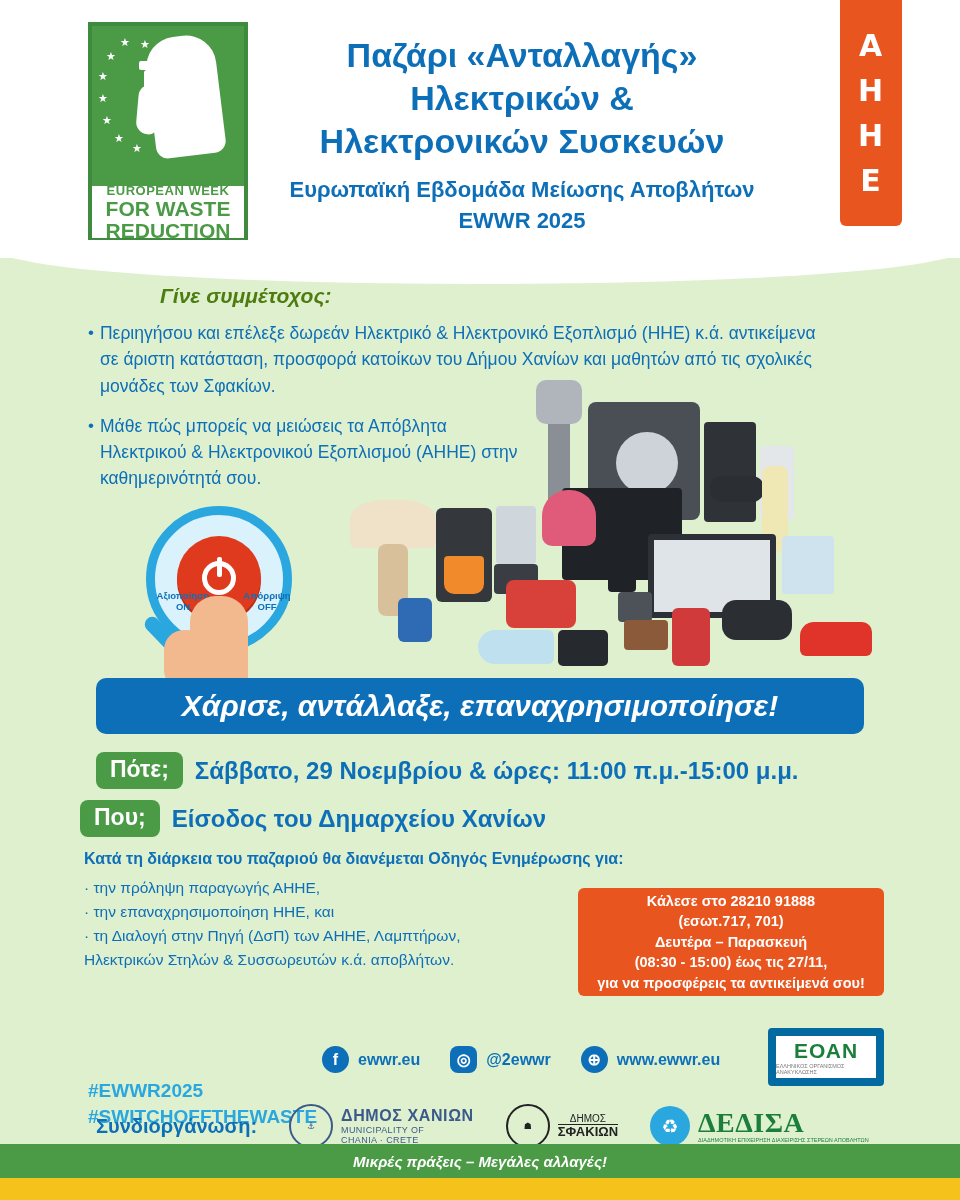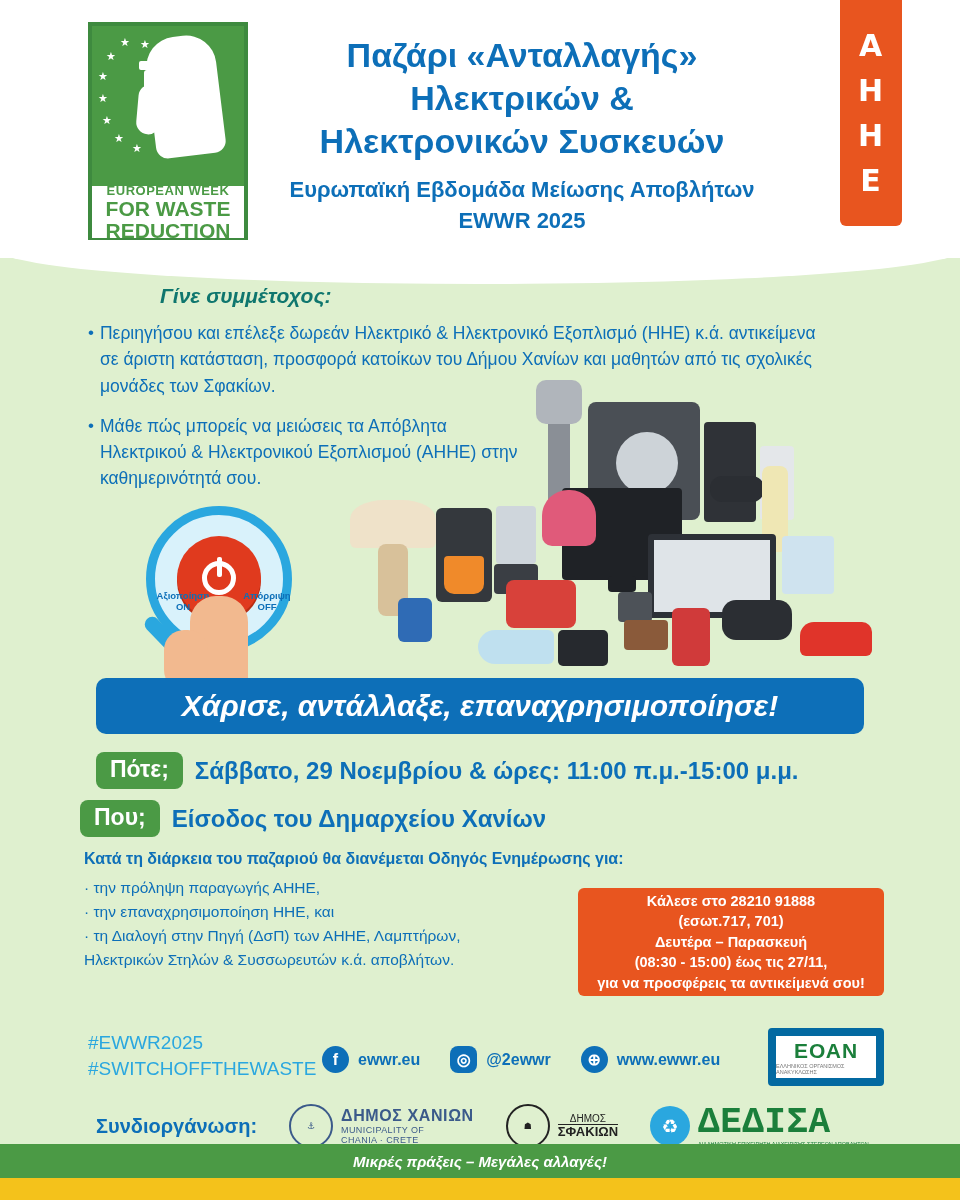--- a/index.html
+++ b/index.html
@@ -86,21 +86,21 @@
     font-family:"Liberation Sans", sans-serif;
   }
   .title-sub {
     margin-top:14px; color:#0d6fb8; font-weight:bold; font-size:22px; line-height:1.3;
     font-family:"Liberation Sans", sans-serif;
   }
 
   
   .lead {
     position:absolute; left:160px; top:284px;
-    color:#0f766e; font-size:21px; font-weight:bold; font-style:italic;
+    color:#4d7c0f; font-size:21px; font-weight:bold; font-style:italic;
     font-family:"Liberation Sans", sans-serif;
   }
   .bullets { position:absolute; left:88px; top:320px; width:740px; }
   .bullet {
     display:flex; gap:6px; margin-bottom:14px;
     color:#0d6fb8; font-size:17.5px; line-height:1.5;
     font-family:"Liberation Sans", sans-serif;
   }
   .bullet .dot { font-size:17px; line-height:1.5; }
 
@@ -175,22 +175,22 @@
   .callout {
     position:absolute; right:76px; top:888px; width:306px; height:108px;
     background:#e8551f; color:#fff; border-radius:6px;
     display:flex; flex-direction:column; align-items:center; justify-content:center;
     font-family:"Liberation Sans", sans-serif; font-size:14.5px; line-height:1.42;
     font-weight:bold; text-align:center; padding:6px 8px;
   }
 
   
   .hashtags {
-    position:absolute; left:88px; top:1030px; color:#2aa7df;
-    font-size:19px; font-weight:normal; line-height:1.35;
+    position:absolute; left:88px; top:1078px; color:#2aa7df;
+    font-size:19px; font-weight:bold; line-height:1.35;
     font-family:"Liberation Sans", sans-serif;
   }
   .socials { position:absolute; left:322px; top:1046px; display:flex; align-items:center; gap:30px; }
   .soc { display:flex; align-items:center; gap:9px; color:#0d6fb8; font-size:16px; font-weight:bold; font-family:"Liberation Sans", sans-serif; }
   .soc .ic {
     width:27px; height:27px; border-radius:50%; background:#0d6fb8; color:#fff;
     display:flex; align-items:center; justify-content:center; font-size:16px; font-weight:bold;
   }
   .soc .ic.insta { border-radius:8px; background:#0d6fb8; }
 
@@ -209,21 +209,21 @@
   .pseal { width:44px; height:44px; border-radius:50%; border:2px solid #3b5a8a; display:flex; align-items:center; justify-content:center; color:#3b5a8a; font-size:9px; }
   .pseal.dark { border-color:#222; color:#222; }
   .ptext { line-height:1.12; }
   .ptext .t1 { color:#3b5a8a; font-weight:bold; font-size:16px; font-family:"Liberation Sans", sans-serif; letter-spacing:0.6px; }
   .ptext .t2 { color:#3b5a8a; font-size:9px; font-family:"Liberation Sans", sans-serif; letter-spacing:0.4px; }
   .ptext .t3 { color:#3b5a8a; font-size:9px; font-family:"Liberation Sans", sans-serif; letter-spacing:0.4px; }
   .sfak .s1 { color:#222; font-size:10px; font-family:"Liberation Sans", sans-serif; }
   .sfak .s2 { color:#222; font-size:13px; font-weight:bold; font-family:"Liberation Sans", sans-serif; border-top:1px solid #222;}
   .dedisa { display:flex; align-items:center; gap:8px; }
   .dedisa .recyc { width:40px; height:40px; border-radius:50%; background:#2aa7df; color:#fff; display:flex; align-items:center; justify-content:center; font-size:19px; }
-  .dedisa .dtext .d1 { color:#1b7f3b; font-weight:bold; font-size:36px; font-family:Liberation Mono, monospace; letter-spacing:0.5px; line-height:1;}
+  .dedisa .dtext .d1 { color:#1b7f3b; font-weight:bold; font-size:28px; font-family:Liberation Serif, serif; letter-spacing:0.5px; line-height:1;}
   .dedisa .dtext .d2 { color:#1b7f3b; font-size:5.5px; font-family:"Liberation Sans", sans-serif; }
 
   
   .bottom-green {
     position:absolute; left:0; bottom:22px; width:960px; height:34px; background:#4b9a45;
     color:#fff; font-size:15px; font-weight:bold; font-style:italic;
     display:flex; align-items:center; justify-content:center;
     font-family:"Liberation Sans", sans-serif;
     margin-top:11px;
   }

